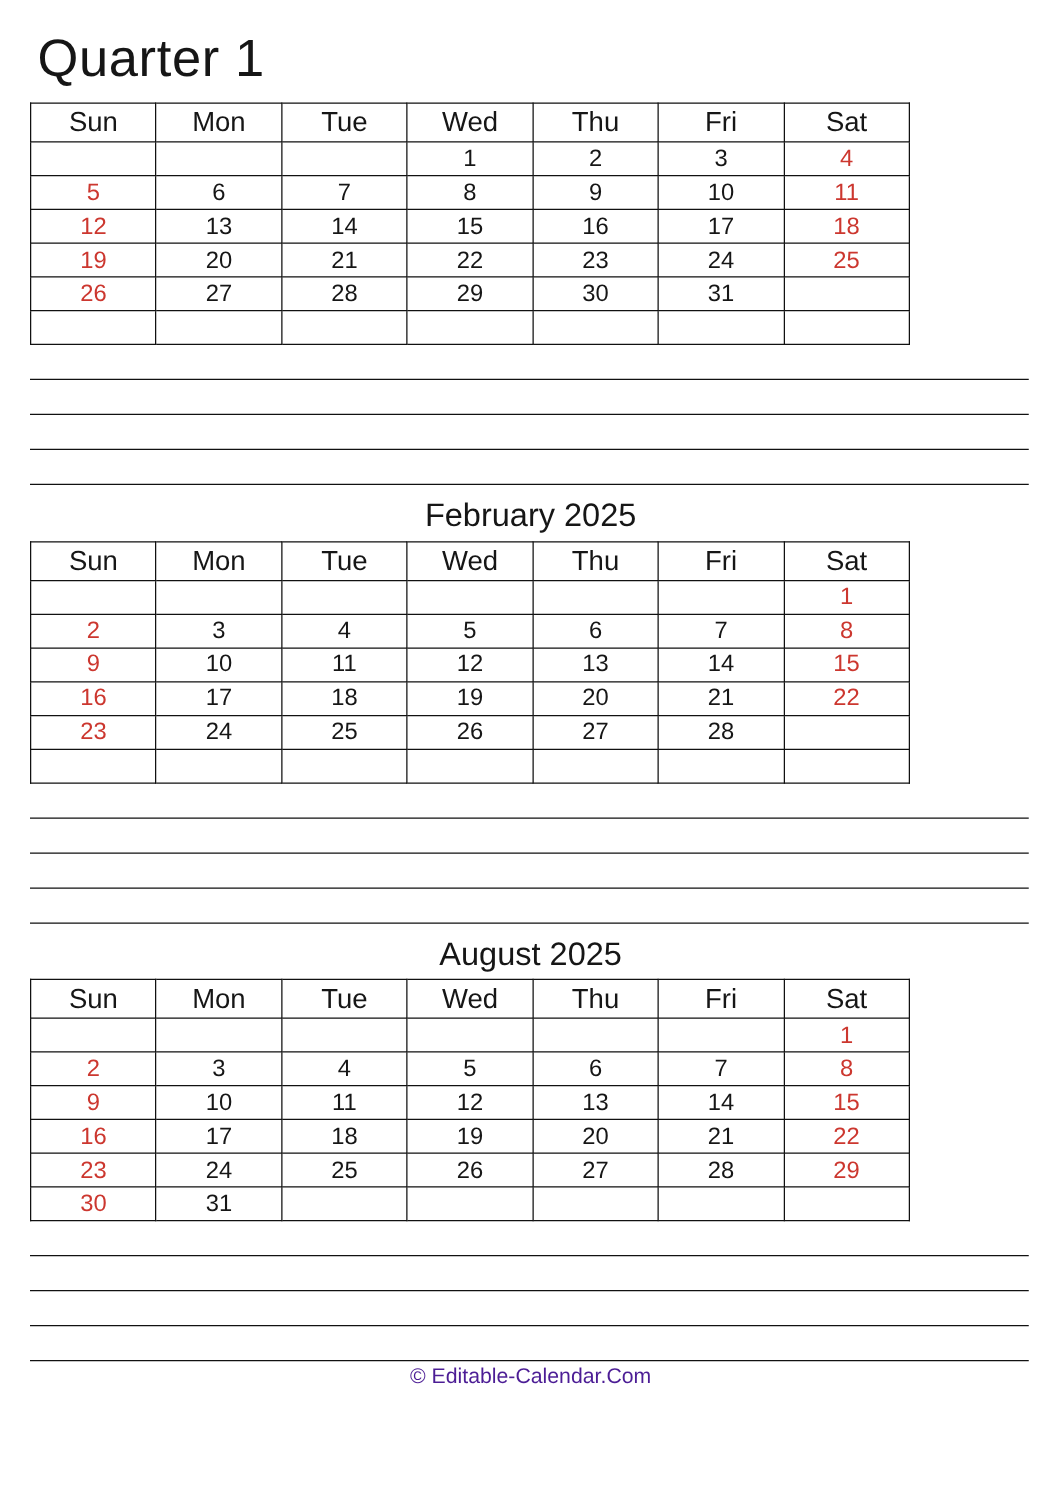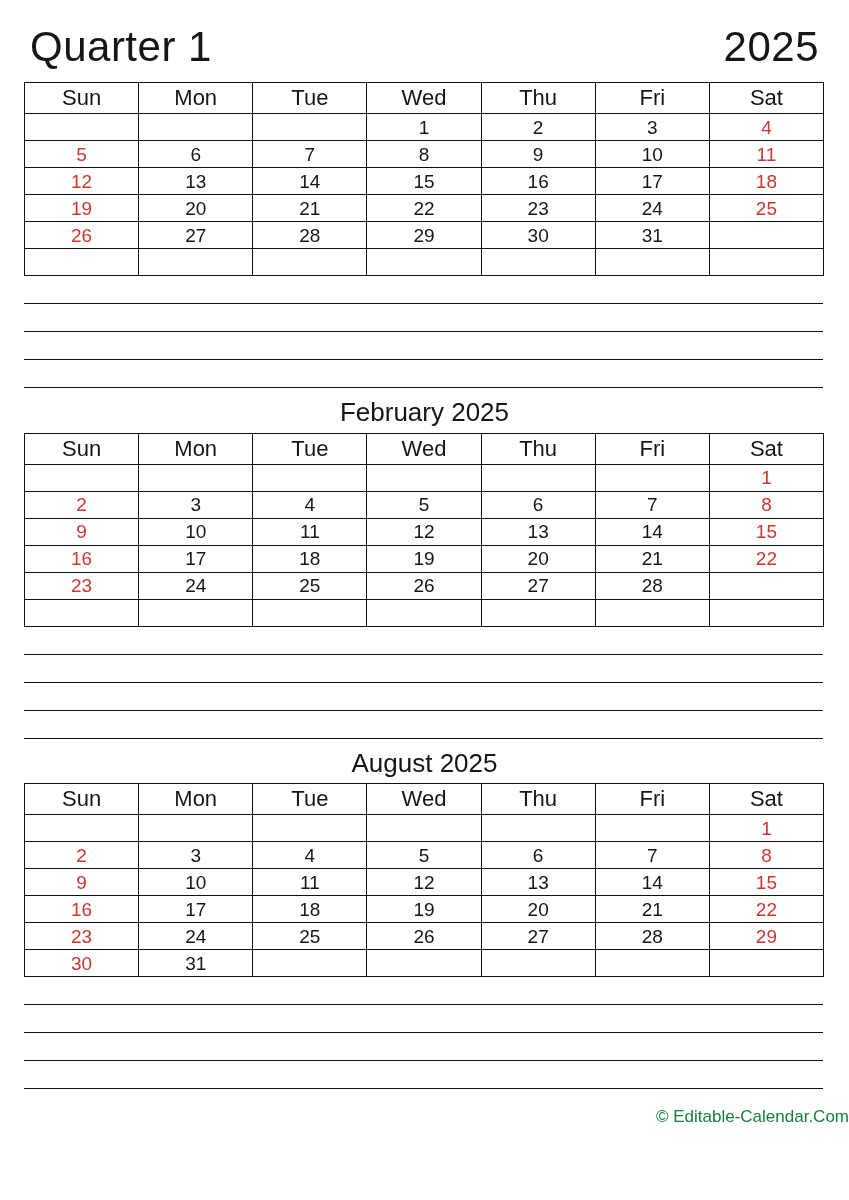--- a/index.html
+++ b/index.html
@@ -32,21 +32,21 @@
     text-align: center;
     font-size: 26px;
     font-weight: 400;
     line-height: 1.25;
     margin-top: 8px;
     margin-bottom: 4px;
   }
   .month-section:first-of-type .month-title { margin-top: 2px; }
 
   table.calendar {
-    width: 800px;
+    width: 704px;
     margin-left: 24px;
     border-collapse: collapse;
     table-layout: fixed;
   }
   table.calendar th {
     border: 1.5px solid #111;
     height: 31px;
     font-size: 22px;
     font-weight: 400;
     text-align: center;
@@ -62,34 +62,33 @@
   }
   table.calendar td.weekend { color: var(--weekend-color, #cc372f); }
 
   .notes { width: 799px; margin-left: 24px; }
   .note-line {
     height: 28px;
     border-bottom: 1.5px solid #111;
   }
 
   .footer {
-    text-align: right;
+    text-align: center;
     font-size: 17px;
-    margin-top: 18px;
-    color: #15803d;
+    margin-top: 2px;
+    color: #4c1d95;
   }
 </style>
 </head>
 <body>
 
 <div class="page">
 
   <div class="title-row">
     <div class="quarter-title">Quarter 1</div>
-    <div class="year-title">2025</div>
   </div>
 
   <section class="month-section">
     <table class="calendar">
       <thead>
           <tr>
             <th>Sun</th>
             <th>Mon</th>
             <th>Tue</th>
             <th>Wed</th>

